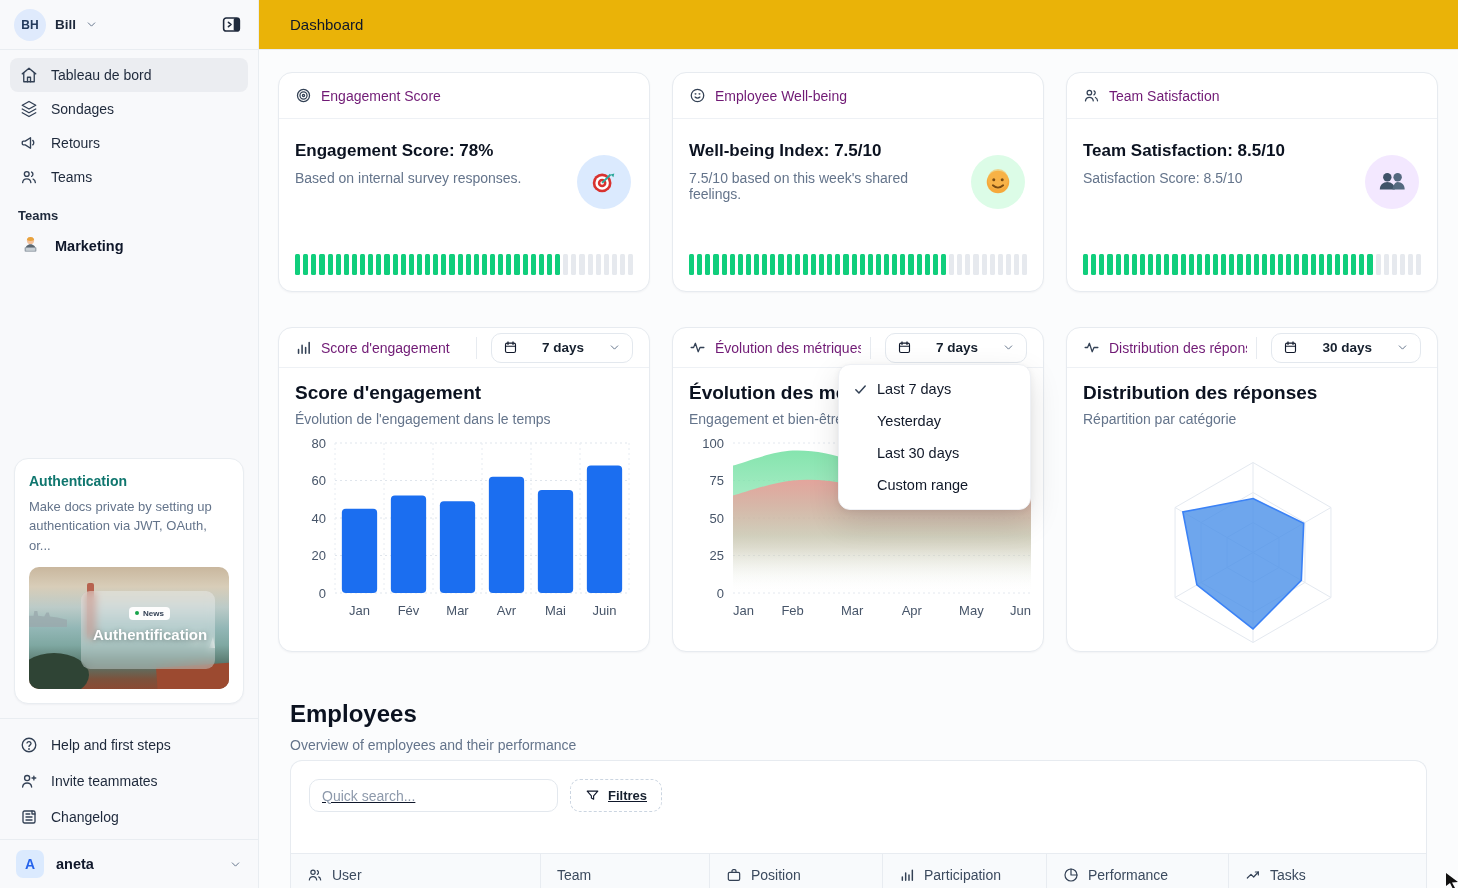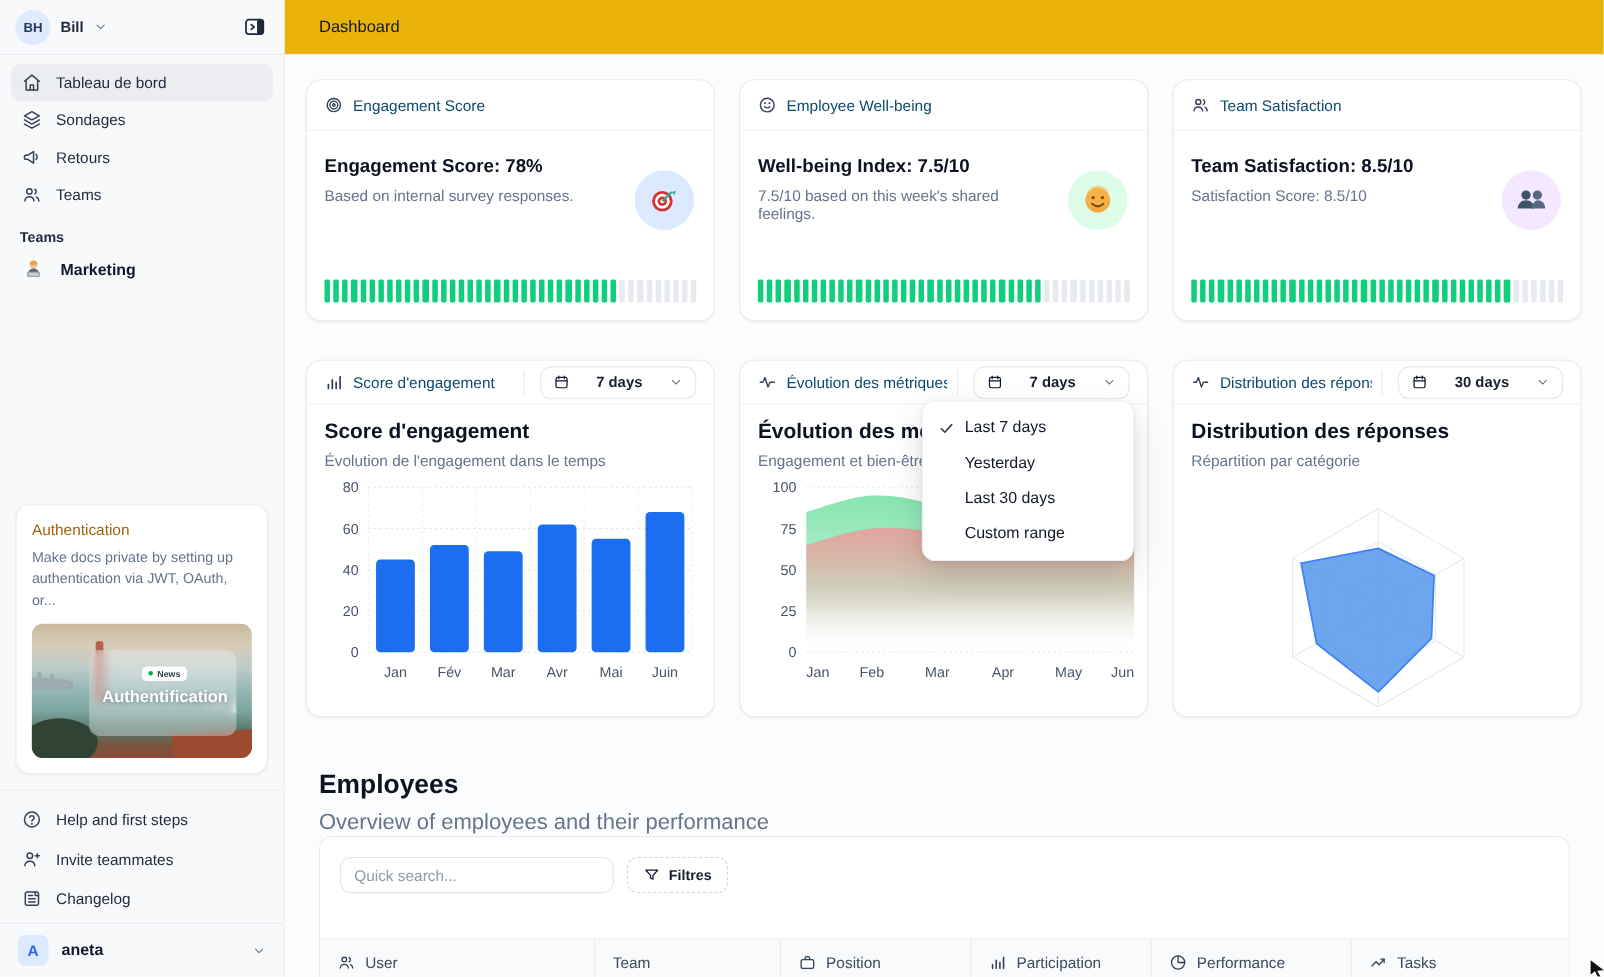--- a/index.html
+++ b/index.html
@@ -24,21 +24,21 @@
   .sb-item.active { background:#ebedf1; }
   .sb-item .icon, .th .icon, .card-h .icon { display:inline-flex; color:#334155; }
   .sb-item .icon svg { width:18px; height:18px; }
   .sb-section { font-size:13px; font-weight:600; color:#1e293b; padding:14px 18px 6px 18px; }
   .sb-team { display:flex; align-items:center; gap:14px; height:34px; padding:0 20px;
     font-size:14.5px; font-weight:600; color:#0f172a; cursor:pointer; }
   .sb-team .t-icon svg { width:21px; height:21px; }
 
   .promo { margin:auto 14px 14px 14px; background:#fff; border:1px solid #e9edf1; border-radius:14px;
     padding:14px 14px 14px 14px; box-shadow:0 1px 2px rgba(16,24,40,.04); }
-  .promo-title { font-size:14px; font-weight:400; color:#a16207; }
+  .promo-title { font-size:14px; font-weight:700; color:#0f766e; }
   .promo-desc { font-size:13px; color:#64748b; line-height:1.5; margin-top:8px; }
   .promo-img { margin-top:12px; height:122px; border-radius:10px; position:relative; overflow:hidden;
     background:linear-gradient(180deg,#c9b79e 0%,#d8cdb8 16%,#bccbc8 33%,#93b7b6 50%,#7fa8a2 64%,#56756a 80%,#7c523c 92%,#8a4a33 100%); }
   .p-skyline { position:absolute; left:0; top:44px; width:38px; height:16px; background:#9aa9ad; opacity:.8;
     clip-path:polygon(0 100%,0 30%,12% 30%,14% 0,22% 0,24% 30%,40% 35%,46% 10%,52% 10%,55% 35%,75% 40%,100% 55%,100% 100%); }
   .p-tower { position:absolute; left:58px; top:16px; width:7px; height:56px; background:#b2503c; border-radius:2px; opacity:.85; }
   .p-boat1,.p-boat2 { position:absolute; width:0; height:0; border-left:4px solid transparent; border-right:2px solid transparent;
     border-bottom:11px solid #f3f4f1; }
   .p-boat1 { right:30px; top:64px; }
   .p-boat2 { right:14px; top:70px; }
@@ -67,21 +67,21 @@
 
   .stat-row { position:absolute; left:19px; top:22px; display:flex; gap:22px; }
   .chart-row { position:absolute; left:19px; top:277px; display:flex; gap:22px; }
   .card { width:372px; background:#fff; border:1px solid #e7ebf0; border-radius:14px;
     box-shadow:0 1px 2px rgba(16,24,40,.04); position:relative; }
   .stat-card { height:220px; }
   .chart-card { height:325px; }
   .card-h { height:46px; display:flex; align-items:center; gap:9px; padding:0 16px; border-bottom:1px solid #eef1f5; }
   .chart-card .card-h { height:40px; }
   .card-h .icon svg { width:17px; height:17px; }
-  .card-h-label { font-size:14px; font-weight:500; color:#0c4a6e; white-space:nowrap; overflow:hidden; }
+  .card-h-label { font-size:14px; font-weight:500; color:#701a75; white-space:nowrap; overflow:hidden; }
   .range-wrap { margin-left:auto; display:flex; align-items:center; padding-left:14px; border-left:1px solid #e7ebf0; height:22px; }
   .range-btn { display:flex; align-items:center; gap:24px; border:1px solid #e3e8ee; background:#fff; border-radius:10px;
     height:30px; padding:0 11px; cursor:pointer; }
   .range-btn .icon { color:#0f172a; display:inline-flex; }
   .range-btn .icon svg { width:15px; height:15px; }
   .range-label { font-size:13.5px; font-weight:600; color:#16202e; white-space:nowrap; }
 
   .stat-body { padding:22px 16px 0 16px; }
   .stat-title { font-size:17px; font-weight:700; color:#0b1220; }
   .stat-desc { font-size:14px; color:#64748b; margin-top:9px; max-width:250px; }
@@ -99,24 +99,24 @@
 
   
   .menu { position:absolute; left:579px; top:314px; width:193px; background:#fff; border:1px solid #eef0f4;
     border-radius:12px; box-shadow:0 12px 32px rgba(2,8,20,.12), 0 2px 6px rgba(2,8,20,.06); padding:8px 0; z-index:50; }
   .menu-item { display:flex; align-items:center; height:32px; padding:0 14px; font-size:14.5px; color:#101828; cursor:pointer; }
   .menu-check { width:24px; display:inline-flex; color:#334155; }
   .menu-check svg { width:15px; height:15px; }
 
   
   .emp-title { position:absolute; left:31px; top:650px; font-size:24px; font-weight:800; color:#0b1220; }
-  .emp-sub { position:absolute; left:31px; top:687px; font-size:20px; color:#64748b; }
+  .emp-sub { position:absolute; left:31px; top:687px; font-size:14px; color:#64748b; }
   .emp-card { position:absolute; left:31px; top:710px; width:1137px; height:160px; background:#fff;
     border:1px solid #e7ebf0; border-radius:12px 12px 0 0; border-bottom:none; overflow:hidden; }
-  .emp-toolbar { display:flex; align-items:center; gap:12px; padding:18px 18px 0 18px; }
+  .emp-toolbar { display:flex; align-items:center; gap:12px; padding:18px 18px 0 18px;text-decoration:underline; }
   .search-input { width:249px; height:33px; border:1px solid #e3e8ee; border-radius:10px; padding:0 12px;
     font-size:14px; font-family:"Liberation Sans",sans-serif; color:#0f172a; background:#fff; outline:none; }
   .search-input::placeholder { color:#8d99ab; }
   .filter-btn { display:flex; align-items:center; gap:8px; height:33px; padding:0 14px; background:#fff;
     border:1.5px dashed #cbd5e1; border-radius:10px; cursor:pointer; }
   .filter-btn .icon { color:#0f172a; display:inline-flex; }
   .filter-btn .icon svg { width:15px; height:15px; }
   .filter-label { font-size:13px; font-weight:700; color:#16202e; }
   .emp-table-head { display:flex; margin-top:41px; background:#f8fafc; border-top:1px solid #e8ecf1; height:68px; }
   .th { display:flex; align-items:center; gap:9px; padding:0 16px; border-right:1px solid #e8ecf1;

